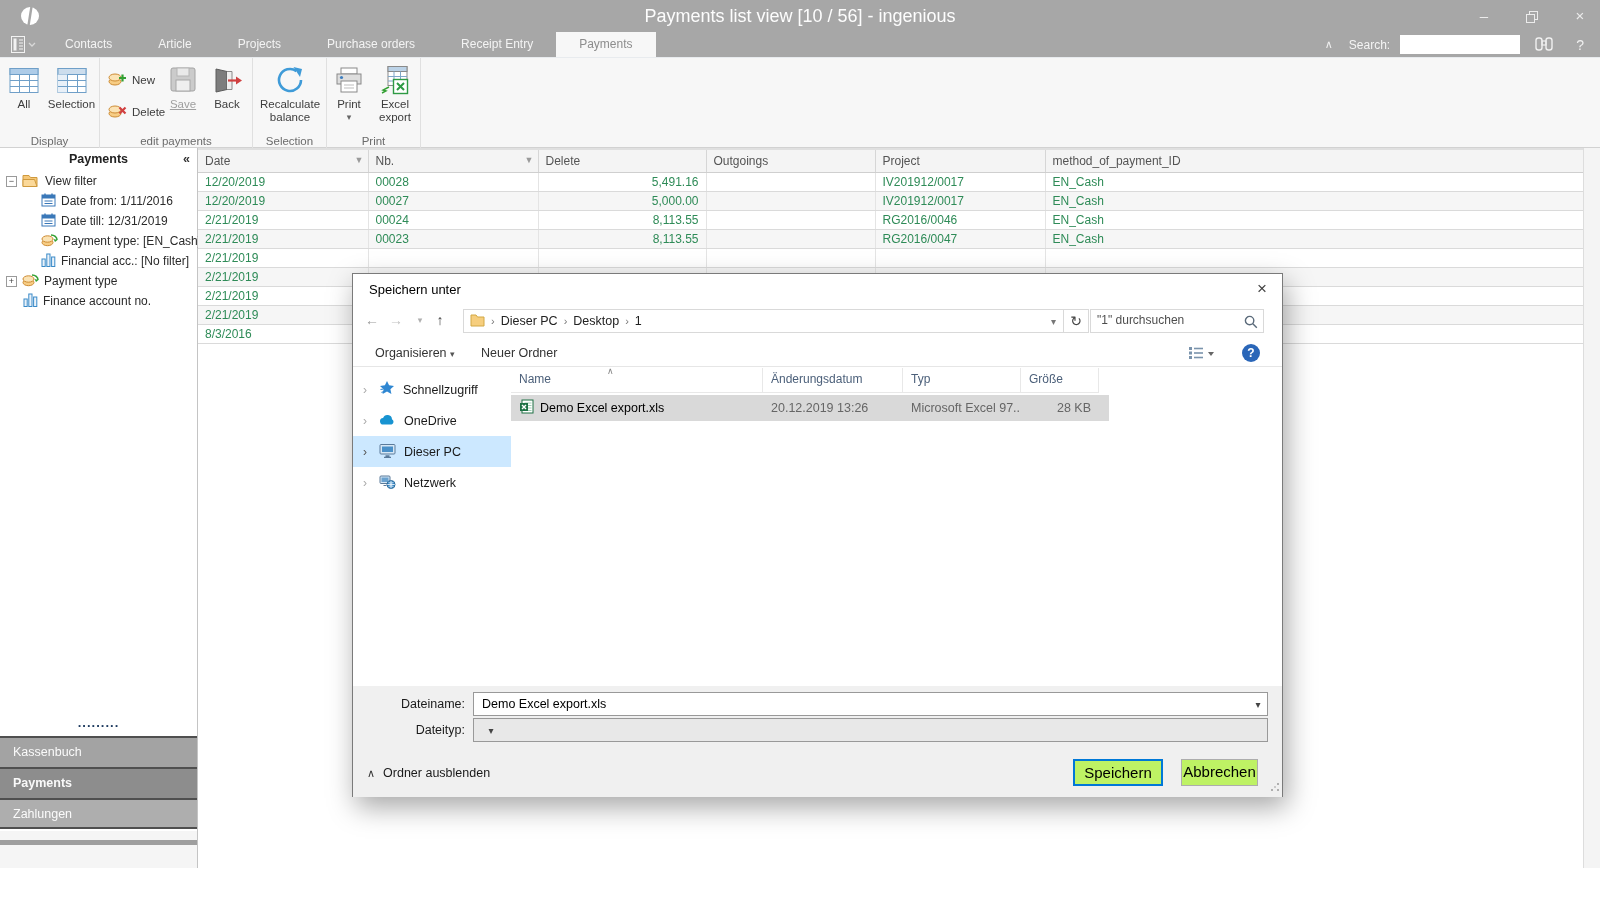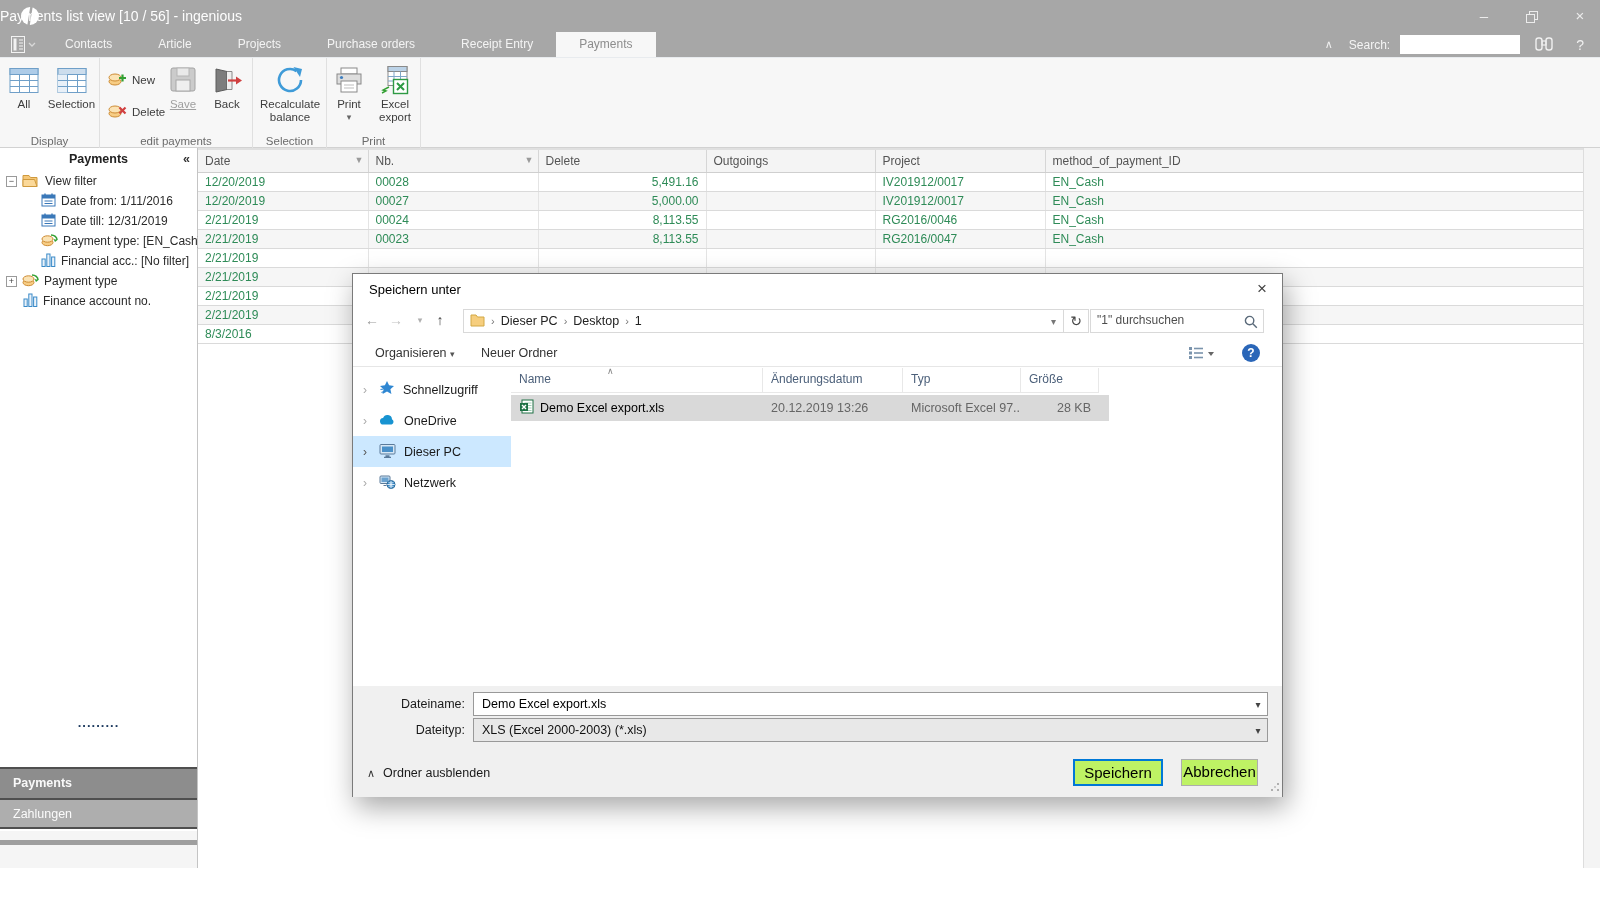--- a/index.html
+++ b/index.html
@@ -3,22 +3,22 @@
 <meta charset="utf-8">
 <style>
   * { margin:0; padding:0; box-sizing:border-box; }
   body { background:#555; font-family:"Liberation Sans", sans-serif; }
   #app { position:relative; width:1600px; height:900px; background:#fff; overflow:hidden;
          font-size:12px; color:#333; outline:1px solid #8f8f8f; }
 
   
   .titlebar { position:absolute; left:0; top:0; width:1600px; height:32px; background:#a7a7a7; }
   .app-logo { position:absolute; left:20px; top:6px; }
-  .title-text { position:absolute; left:0; top:0; width:100%; line-height:32px;
-                color:#fdfdfd; font-size:14px; }
+  .title-text { position:absolute; left:0; top:0; width:100%; text-align:center; line-height:32px;
+                color:#fdfdfd; font-size:18px; }
   .winbtn { position:absolute; top:0; width:40px; height:32px; text-align:center; line-height:32px;
             color:#ececec; font-size:15px; }
   .winbtn svg { vertical-align:middle; }
 
   
   .menubar { position:absolute; left:0; top:32px; width:1600px; height:25px; background:#a7a7a7; }
   .menu-list-btn { position:absolute; left:10px; top:3px; }
   .tabs { position:absolute; left:42px; top:0; height:25px; display:flex; }
   .tab { padding:0 23px; line-height:25px; color:#f4f4f4; font-size:12px; }
   .tab.active { background:#f7f7f7; color:#8d8d8d; }
@@ -390,20 +390,21 @@
         <svg width="15" height="14">
             <rect x="1" y="6" width="3.2" height="7.5" fill="#eaf2fa" stroke="#3a8ac8"></rect>
             <rect x="5.8" y="1" width="3.2" height="12.5" fill="#eaf2fa" stroke="#3a8ac8"></rect>
             <rect x="10.6" y="4" width="3.2" height="9.5" fill="#eaf2fa" stroke="#3a8ac8"></rect>
           </svg>
       </span>
       <span>Finance account no.</span>
     </div>
 
     <div class="splitter-dots">.........</div>
+    <div class="sb-btn sb-btn1">Kassenbuch</div>
     <div class="sb-btn sb-btn2">Payments</div>
     <div class="sb-btn sb-btn3">Zahlungen</div>
     <div class="sb-bottom">
       <div class="sb-strip"></div>
     </div>
   </div>
 
   <div class="gridwrap">
     <table class="grid">
       <colgroup>
@@ -636,21 +637,20 @@
     </div>
 
     <div class="dlg-bottom">
       <span class="frm-label" style="top:6px;">Dateiname:</span>
       <div class="frm-field" style="top:6px;">
         <input value="Demo Excel export.xls" style="">
         <span class="dd">▾</span>
       </div>
       <span class="frm-label" style="top:32px;">Dateityp:</span>
       <div class="frm-field frm-sel" style="top:32px;">
-        <span class="val">XLS (Excel 2000-2003) (*.xls)</span>
         <span class="dd">▾</span>
       </div>
       <div class="hide-folders">
         <span class="up">∧</span>
         <span>Ordner ausblenden</span>
       </div>
       <div class="dbtn dbtn-save"><span>Speichern</span></div>
       <div class="dbtn dbtn-cancel"><span>Abbrechen</span></div>
       <span class="grip">
         <svg width="10" height="10">

